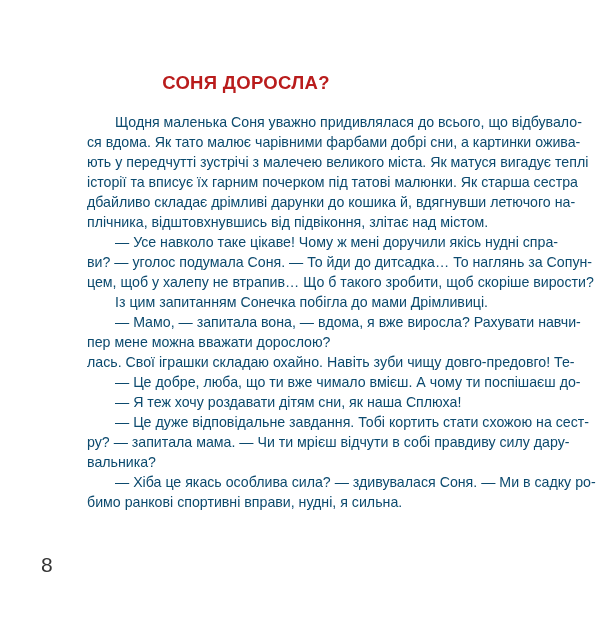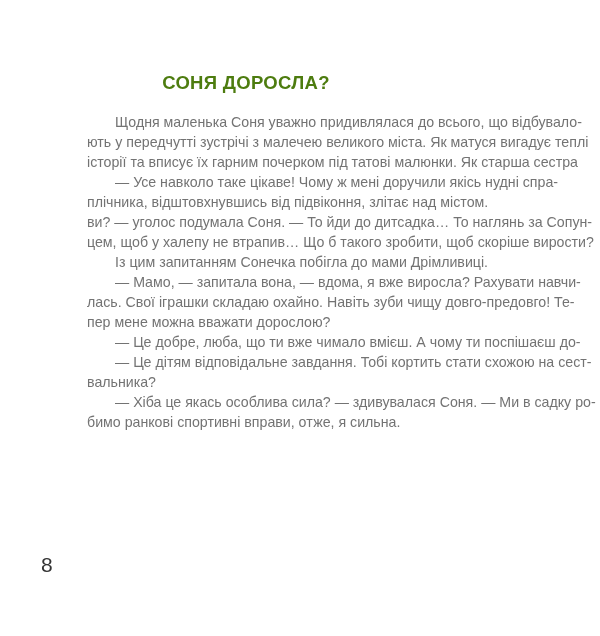--- a/index.html
+++ b/index.html
@@ -5,55 +5,59 @@
   html, body { margin: 0; padding: 0; }
   body {
     width: 600px; height: 636px; background: #ffffff;
     position: relative; overflow: hidden;
     font-family: "Liberation Sans", "DejaVu Sans", sans-serif;
     color: #2b2b2b;
   }
   .title {
     position: absolute; top: 72px; left: 0; width: 492px;
     text-align: center; font-weight: bold; font-size: 18.5px;
-    letter-spacing: 0.3px; color: #4d7c0f;
+    letter-spacing: 0.3px; color: #b91c1c;
     font-family: "Liberation Sans", sans-serif;
   }
   .body-text {
     position: absolute; top: 112px; left: 87px; width: 454px;
-    font-size: 14.2px; line-height: 20px; color: #737373;
+    font-size: 14.2px; line-height: 20px; color: #0c4a6e;
   }
   .line {
     white-space: nowrap; height: 20px;
     text-align: justify; text-align-last: justify;
   }
   .line.last { text-align-last: left; }
   .line.indent { padding-left: 28px; }
   .page-number {
     position: absolute; top: 553px; left: 41px;
     font-size: 21px; color: #333;
   }
 </style>
 </head>
 <body>
 
 <div class="title">СОНЯ ДОРОСЛА?</div>
 
 <div class="body-text" id="body">
     <div class="line indent">Щодня маленька Соня уважно придивлялася до всього, що відбувало-</div>
+    <div class="line">ся вдома. Як тато малює чарівними фарбами добрі сни, а картинки ожива-</div>
     <div class="line">ють у передчутті зустрічі з малечею великого міста. Як матуся вигадує теплі</div>
     <div class="line">історії та вписує їх гарним почерком під татові малюнки. Як старша сестра</div>
+    <div class="line">дбайливо складає дрімливі дарунки до кошика й, вдягнувши летючого на-</div>
+    <div class="line last">плічника, відштовхнувшись від підвіконня, злітає над містом.</div>
     <div class="line indent">— Усе навколо таке цікаве! Чому ж мені доручили якісь нудні спра-</div>
-    <div class="line last">плічника, відштовхнувшись від підвіконня, злітає над містом.</div>
     <div class="line">ви? — уголос подумала Соня. — То йди до дитсадка… То наглянь за Сопун-</div>
     <div class="line last">цем, щоб у халепу не втрапив… Що б такого зробити, щоб скоріше вирости?</div>
     <div class="line indent last">Із цим запитанням Сонечка побігла до мами Дрімливиці.</div>
     <div class="line indent">— Мамо, — запитала вона, — вдома, я вже виросла? Рахувати навчи-</div>
+    <div class="line last">пер мене можна вважати дорослою?</div>
     <div class="line">лась. Свої іграшки складаю охайно. Навіть зуби чищу довго-предовго! Те-</div>
-    <div class="line last">пер мене можна вважати дорослою?</div>
     <div class="line indent">— Це добре, люба, що ти вже чимало вмієш. А чому ти поспішаєш до-</div>
-    <div class="line indent">— Це дітям відповідальне завдання. Тобі кортить стати схожою на сест-</div>
+    <div class="line indent last">— Я теж хочу роздавати дітям сни, як наша Сплюха!</div>
+    <div class="line indent">— Це дуже відповідальне завдання. Тобі кортить стати схожою на сест-</div>
+    <div class="line">ру? — запитала мама. — Чи ти мрієш відчути в собі правдиву силу дару-</div>
     <div class="line last">вальника?</div>
     <div class="line indent">— Хіба це якась особлива сила? — здивувалася Соня. — Ми в садку ро-</div>
-    <div class="line last">бимо ранкові спортивні вправи, отже, я сильна.</div>
+    <div class="line last">бимо ранкові спортивні вправи, нудні, я сильна.</div>
   </div>
 
 <div class="page-number">8</div>
 
 </body></html>

